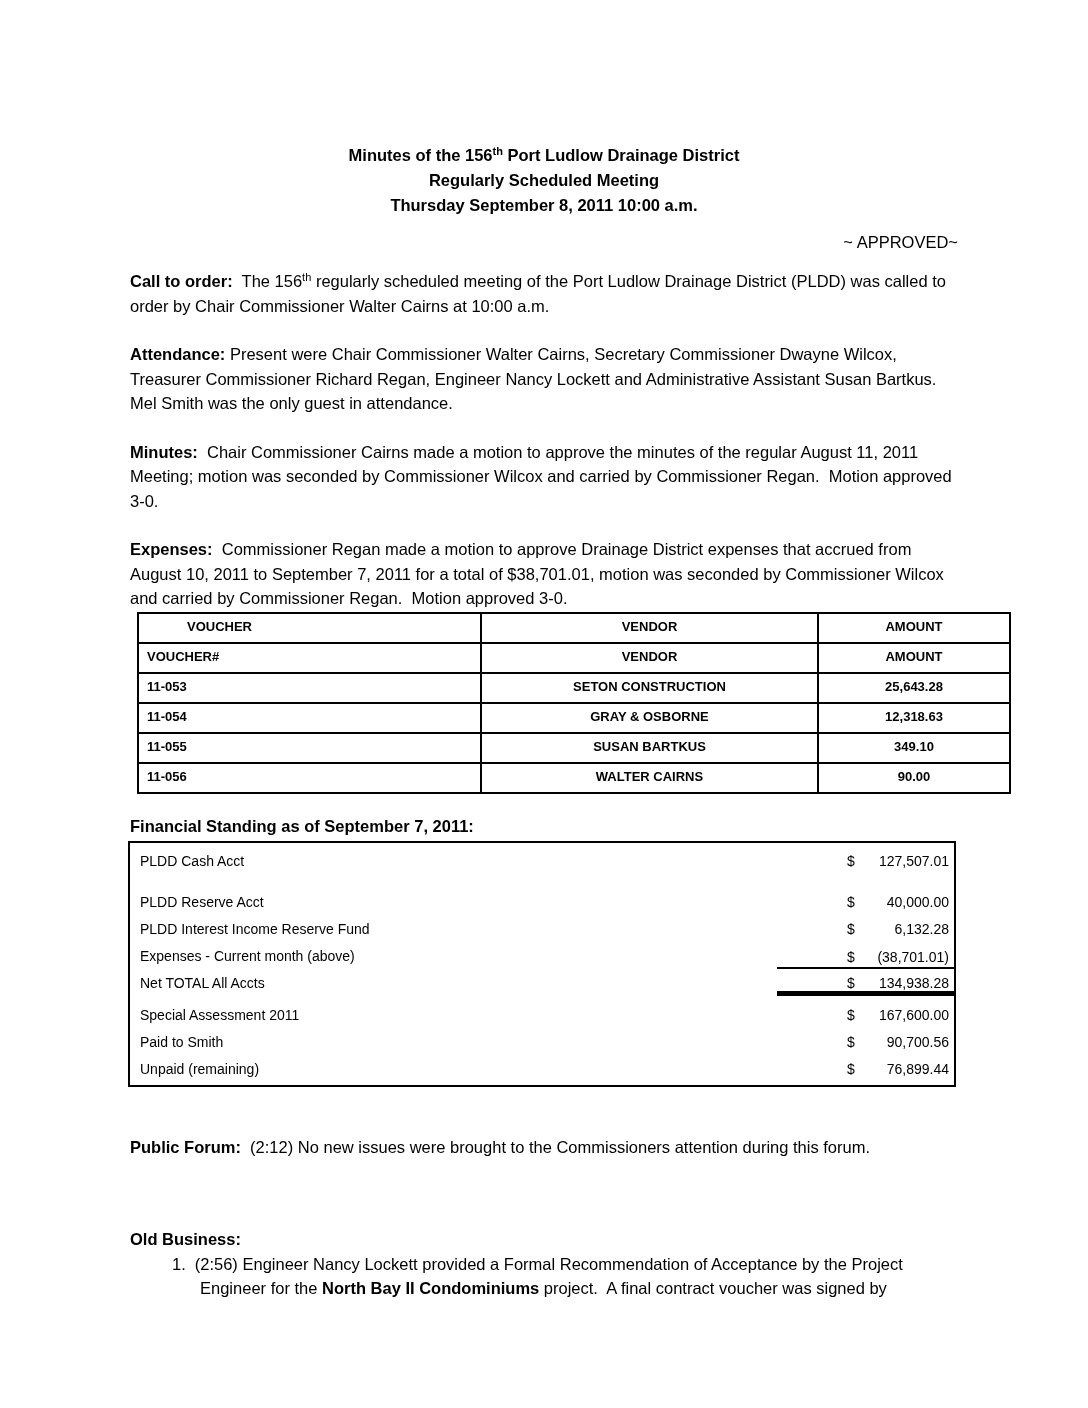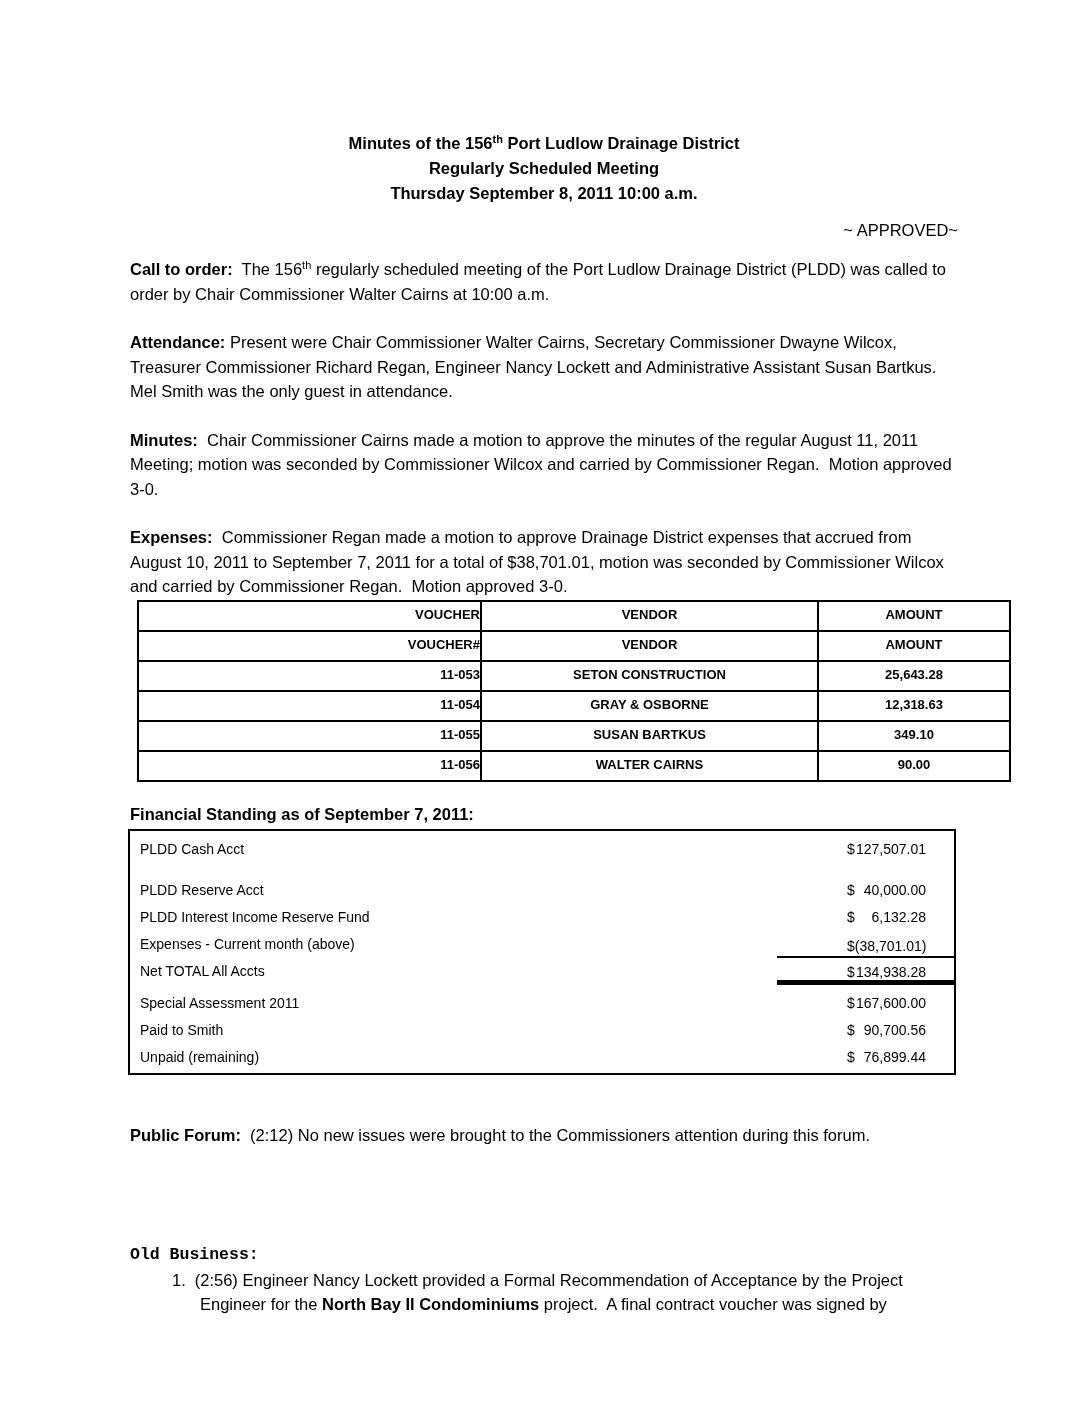--- a/index.html
+++ b/index.html
@@ -8,21 +8,21 @@
     width:1088px;
     height:1408px;
     background:#ffffff;
     color:#000000;
     font-family:"Liberation Sans", sans-serif;
     overflow:hidden;
   }
   .content {
     position:absolute;
     left:130px;
-    top:4px;
+    top:16px;
     width:828px;
     font-size:16.5px;
     line-height:24.5px;
   }
   .title-block {
     padding-top:127px;
     text-align:center;
     font-weight:bold;
     line-height:25px;
   }
@@ -46,57 +46,57 @@
     table-layout:fixed;
     font-size:13px;
     font-weight:bold;
   }
   table.vtable td {
     border:2px solid #000;
     height:28px;
     padding:0;
     vertical-align:middle;
   }
-  table.vtable .c1 { width:293px; text-align:right; padding-left:8px; }
+  table.vtable .c1 { width:293px; text-align:left; padding-left:8px; }
   table.vtable .c1.hdr1 { padding-left:48px; }
   table.vtable .c2 { width:335px; text-align:center; }
   table.vtable .c3 { width:190px; text-align:center; }
 
   
   .fin-heading {
     margin-top:20px;
     font-weight:bold;
     line-height:25px;
   }
   .fin-box {
     margin-top:2px;
     margin-left:-2px;
     width:828px;
     border:2px solid #000;
     box-sizing:border-box;
     padding:5px 0 2px 10px;
     font-size:14px;
     line-height:27px;
   }
-  .fin-row { display:flex; align-items:flex-end;gap:45px; }
+  .fin-row { display:flex; align-items:center;gap:45px; }
   .fin-row .fin-label { flex:1; }
   .fin-row .amt {
     display:flex;
     width:177px;
     margin-right:0;
   }
   .fin-row .amt .dollar { margin-left:70px; }
-  .fin-row .amt .value { flex:1; text-align:right; padding-right:28px; }
+  .fin-row .amt .value { flex:1; text-align:right; padding-right:5px; }
   .fin-row.gap-before { margin-top:14px; }
   .fin-row.u1 .amt { border-bottom:2px solid #000; height:23px; }
   .fin-row.u2 .amt { border-bottom:5px solid #000; height:21px; }
   .fin-row.gap-after { margin-bottom:5px; }
 
   .pf { margin-top:48px; }
-  .ob { margin-top:96px;font-family:Liberation Mono, monospace; }
+  .ob { margin-top:68px; }
   .ob-item {
     margin:0 0 8px 70px;
     text-indent:-28px;
     white-space:pre-wrap;
   }
   .ob-item .num { margin-right:9px; }
 </style>
 </head>
 <body>
 

